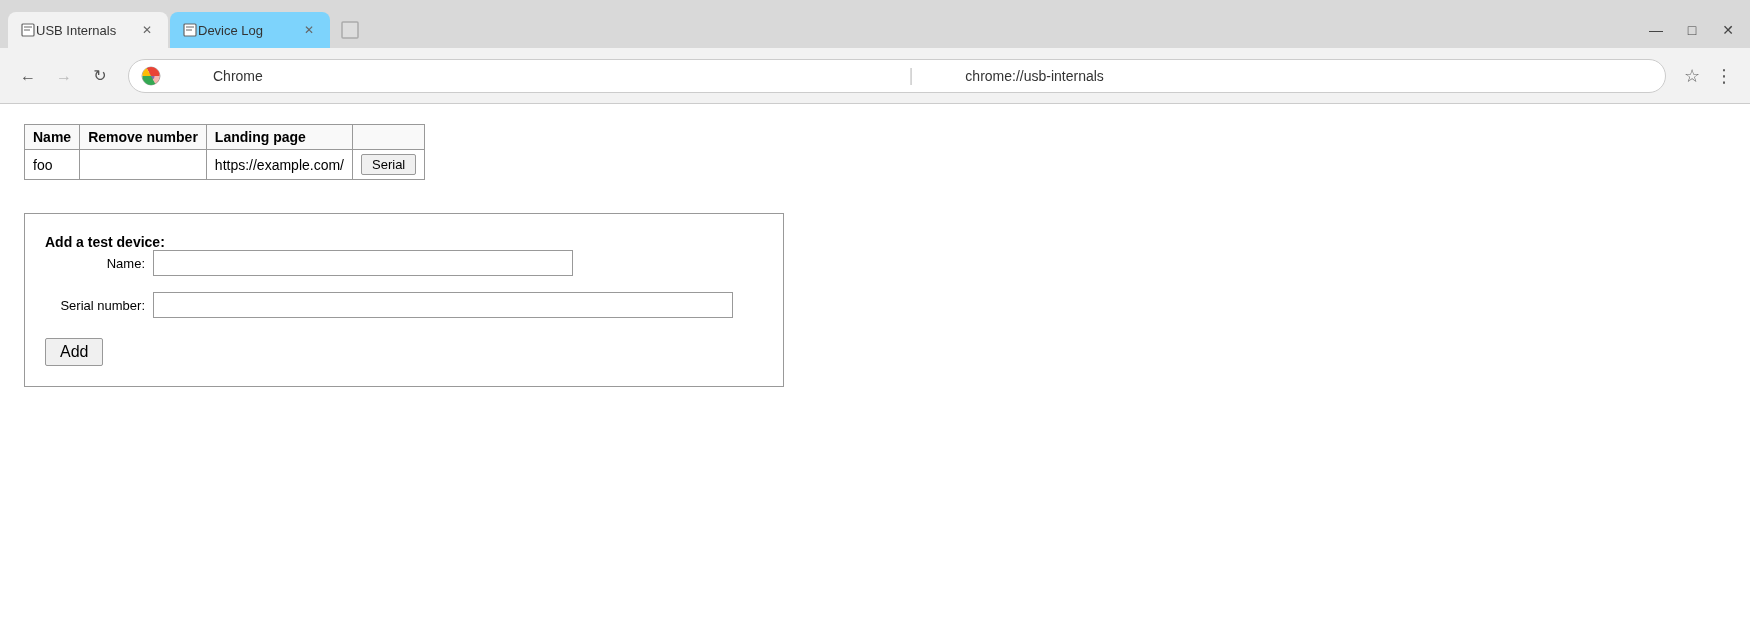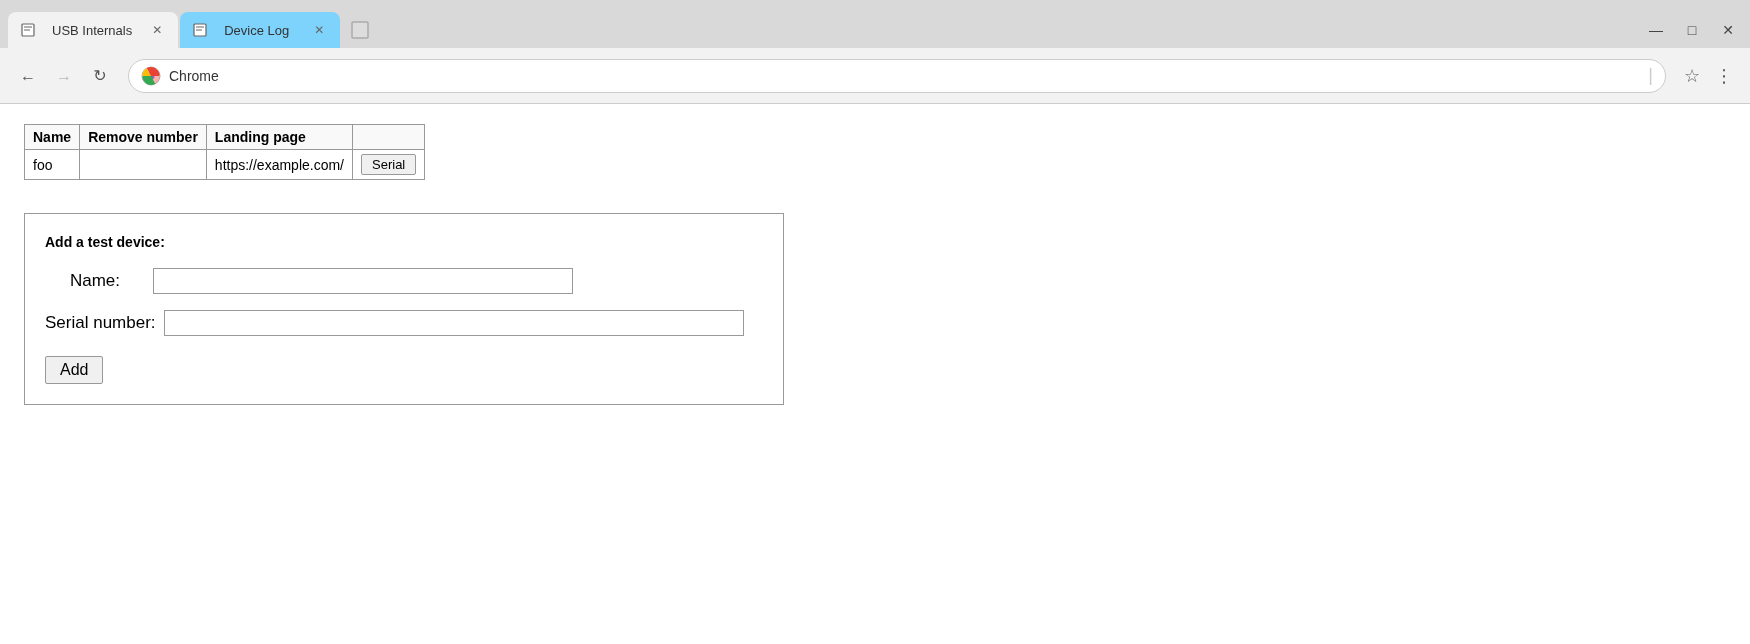--- a/index.html
+++ b/index.html
@@ -23,21 +23,21 @@
       user-select: none;
     }
 
     .tab {
       display: flex;
       align-items: center;
       background: #f2f2f2;
       height: 36px;
       padding: 0 12px;
       border-radius: 8px 8px 0 0;
-      gap: 16px;
+      gap: 0;
       font-size: 13px;
       color: #333;
       min-width: 160px;
       max-width: 240px;
       position: relative;
       cursor: pointer;
     }
 
     .tab.active {
       background: #f2f2f2;
@@ -159,20 +159,21 @@
 
     .address-separator {
       color: #ccc;
       font-size: 18px;
     }
 
     .address-text {
       font-size: 14px;
       color: #333;
       flex: 1;
+      margin-left: 44px;
     }
 
     .star-btn {
       width: 28px;
       height: 28px;
       display: flex;
       align-items: center;
       justify-content: center;
       color: #666;
       font-size: 18px;
@@ -230,34 +231,33 @@
     .add-device-section {
       border: 1px solid #999;
       padding: 20px 20px 20px 20px;
       display: inline-block;
       min-width: 760px;
     }
 
     .add-device-title {
       font-weight: bold;
       font-size: 14px;
-      margin-bottom: 18px;
     }
 
     .form-row {
       display: flex;
       align-items: center;
       margin-bottom: 16px;
       gap: 8px;
     }
 
     .form-label {
-      font-size: 17px;
+      font-size: 13px;
       min-width: 100px;
-      text-align: center;
+      text-align: right;
     }
 
     .form-input {
       height: 26px;
       border: 1px solid #999;
       font-size: 14px;
       padding: 2px 4px;
       outline: none;
     }
 
@@ -334,20 +334,21 @@
     <svg class="chrome-logo" viewBox="0 0 20 20" xmlns="http://www.w3.org/2000/svg">
       <circle cx="10" cy="10" r="9" fill="none" stroke="#aaa" stroke-width="1"></circle>
       <circle cx="10" cy="10" r="3.5" fill="#4285F4"></circle>
       <path d="M10 10 L18.5 10 A8.5 8.5 0 0 0 5.7 2.2 Z" fill="#EA4335"></path>
       <path d="M10 10 L5.7 2.2 A8.5 8.5 0 0 0 1.5 10 Z" fill="#FBBC05"></path>
       <path d="M10 10 L1.5 10 A8.5 8.5 0 0 0 14.3 17.8 Z" fill="#34A853"></path>
       <path d="M10 10 L14.3 17.8 A8.5 8.5 0 0 0 18.5 10 Z" fill="#EA4335" opacity="0.4"></path>
     </svg>
     <span class="address-text">Chrome</span>
     <span class="address-separator">|</span>
+    <span class="address-text">chrome://usb-internals</span>
   </div>
 
   <div class="star-btn">☆</div>
   <div class="menu-btn">⋮</div>
 </div>
 
 <div class="page-content">
 
   
   <table class="device-table">

